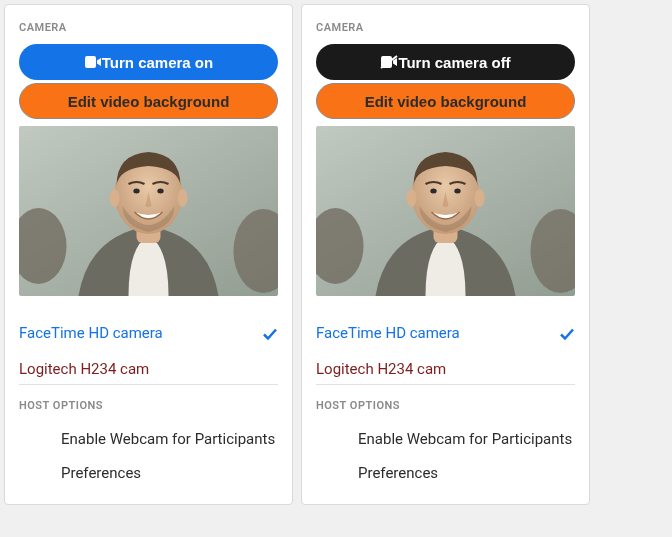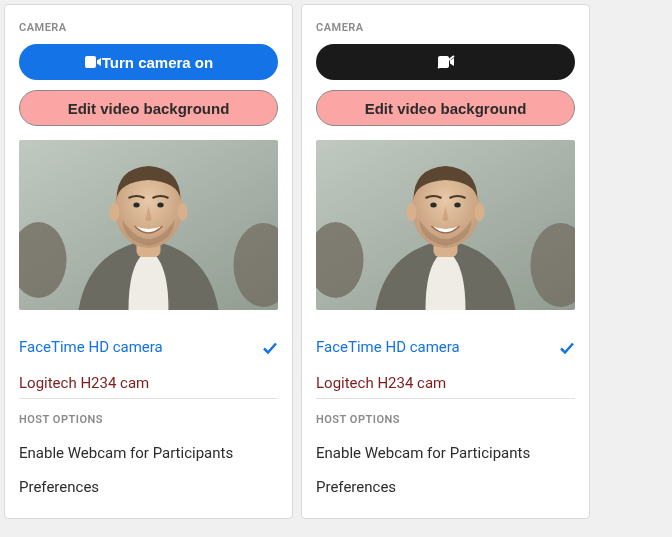--- a/index.html
+++ b/index.html
@@ -31,32 +31,32 @@
     width: 100%;
     height: 36px;
     border-radius: 18px;
     display: flex;
     align-items: center;
     justify-content: center;
     font-size: 15px;
     font-weight: 600;
     cursor: pointer;
     border: none;
-    margin-bottom: 10px;
+    margin-bottom: 3px;
   }
   .btn-primary-blue {
     background: #1473e6;
     color: #fff;
   }
   .btn-primary-dark {
     background: #1a1a1a;
     color: #fff;
   }
   .btn-outline {
-    background: #fca5a5;
+    background: #f97316;
     color: #2c2c2c;
     border: 1.5px solid #8a8a8a;
   }
   .cam-icon {
     width: 18px;
     height: 14px;
     display: inline-block;
   }
   .preview {
     position: relative;
@@ -99,20 +99,21 @@
     background: #e1e1e1;
     margin: 6px 0 10px 0;
   }
   .host-option {
     font-size: 15px;
     color: #2c2c2c;
     height: 34px;
     display: flex;
     align-items: center;
     cursor: pointer;
+    margin-left: 42px;
   }
 </style>
 </head>
 <body>
 
 <div class="panel">
   <div class="section-heading">CAMERA</div>
 
   <button class="btn btn-primary-blue">
     <span class="cam-icon">
@@ -196,20 +197,21 @@
 <div class="panel">
   <div class="section-heading">CAMERA</div>
 
   <button class="btn btn-primary-dark">
     <span class="cam-icon">
       <svg viewBox="0 0 18 14">
           <path d="M1 3a2 2 0 0 1 2-2h7a2 2 0 0 1 2 2v8a2 2 0 0 1-2 2H3a2 2 0 0 1-2-2V3z M13 5.5l4-2.5v8l-4-2.5z" fill="#fff"></path>
           <line x1="1" y1="13" x2="17" y2="1" stroke="#fff" stroke-width="2"></line>
         </svg>
     </span>
+    <span>Turn camera off</span>
   </button>
 
   <button class="btn btn-outline">
     <span>Edit video background</span>
   </button>
 
   <div class="preview">
     <svg viewBox="0 0 300 170" preserveAspectRatio="xMidYMid slice">
       <defs>
         <linearGradient id="bgR" x1="0" y1="0" x2="1" y2="1">

